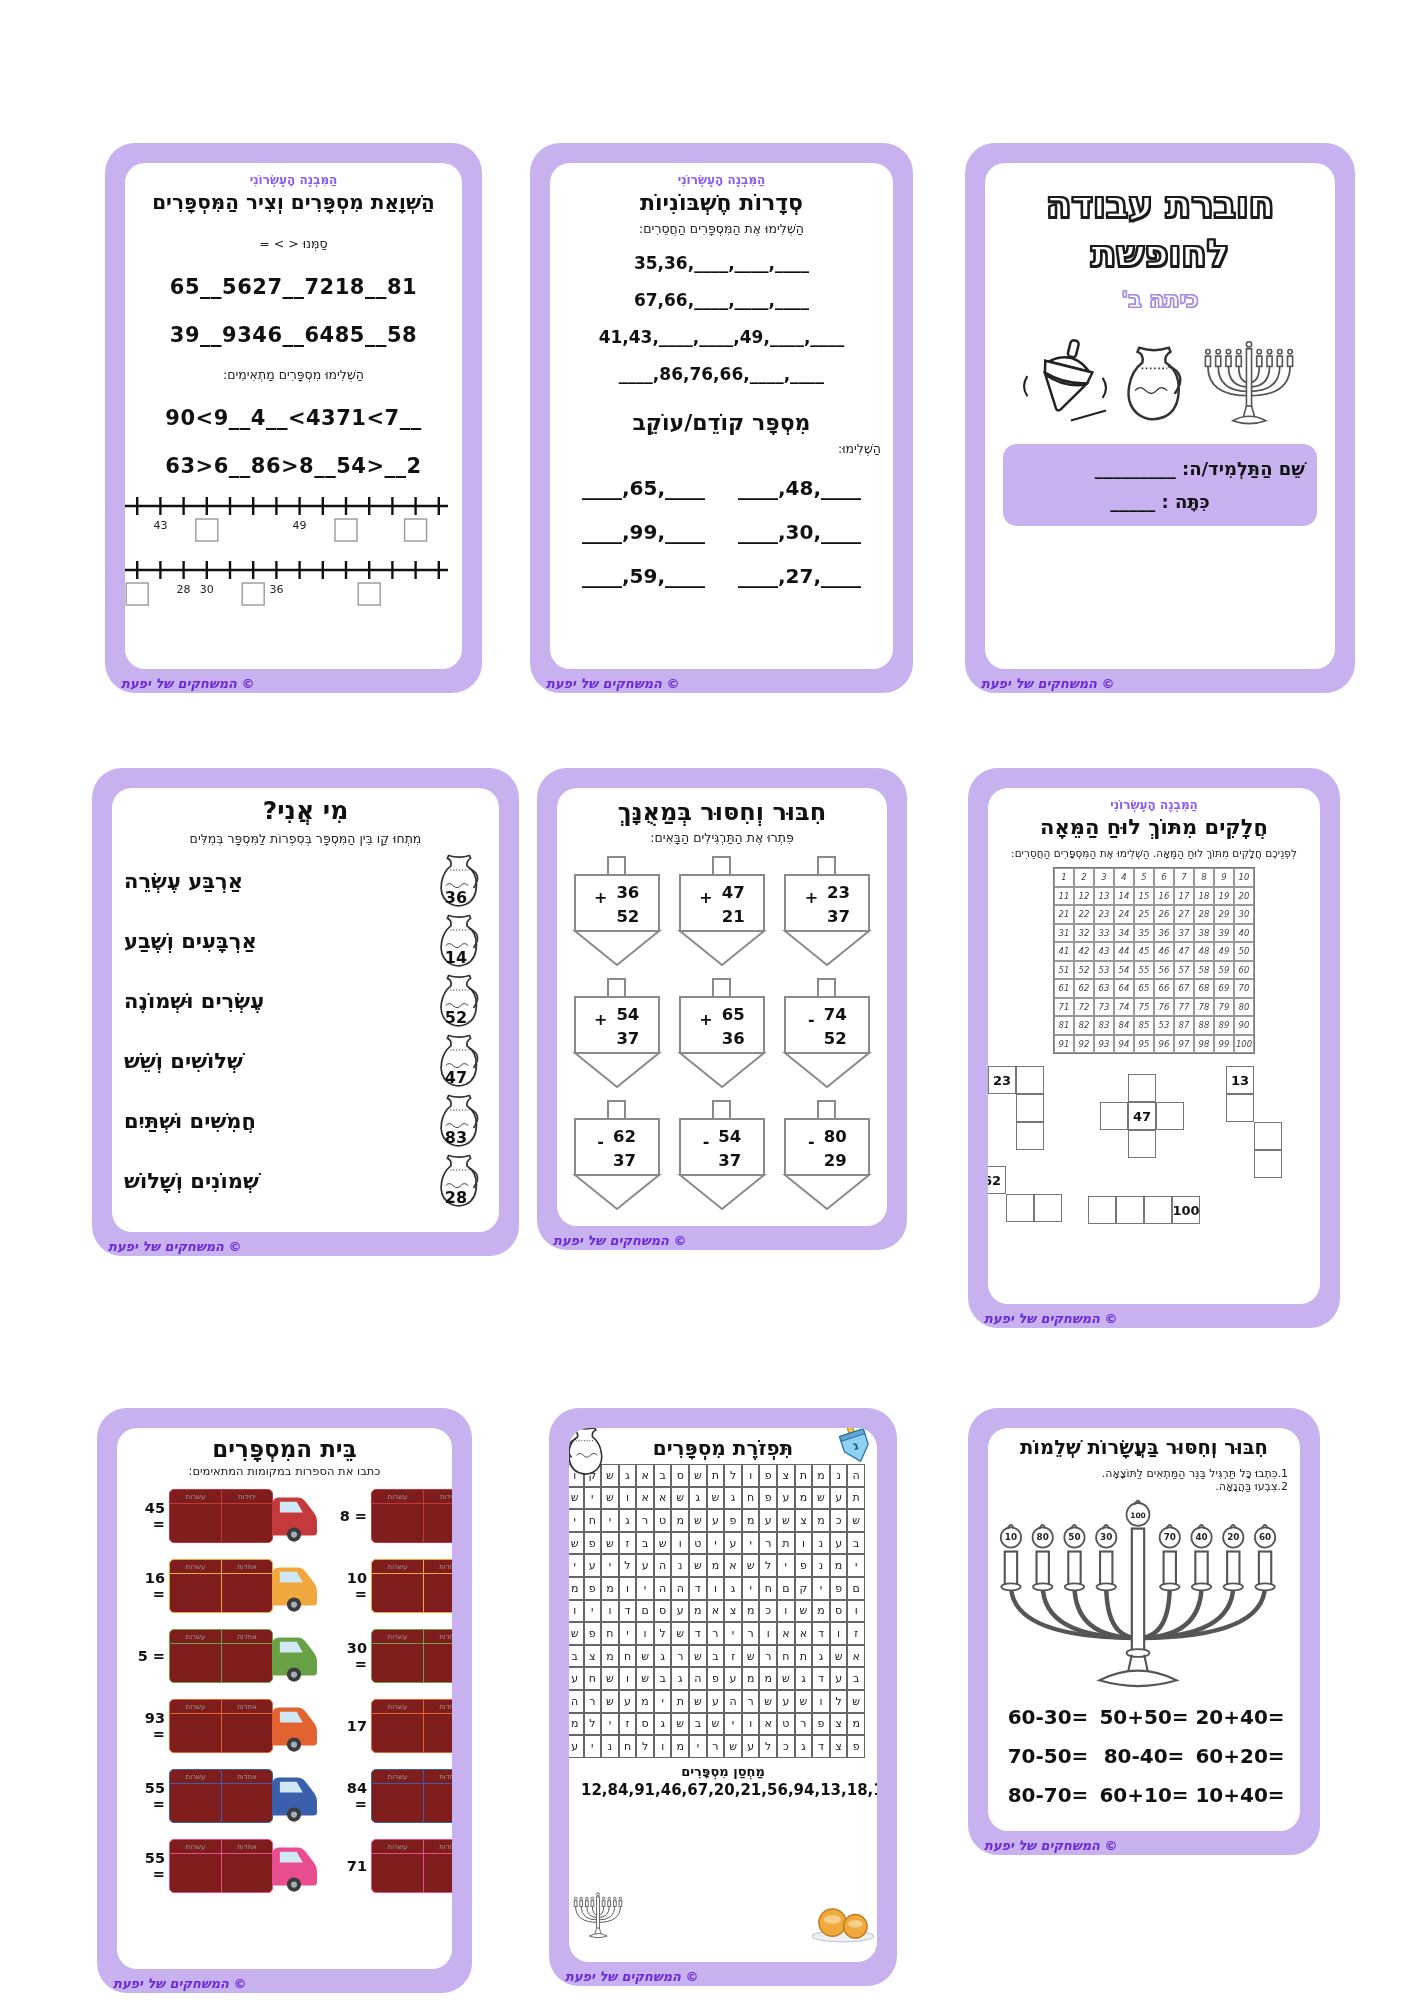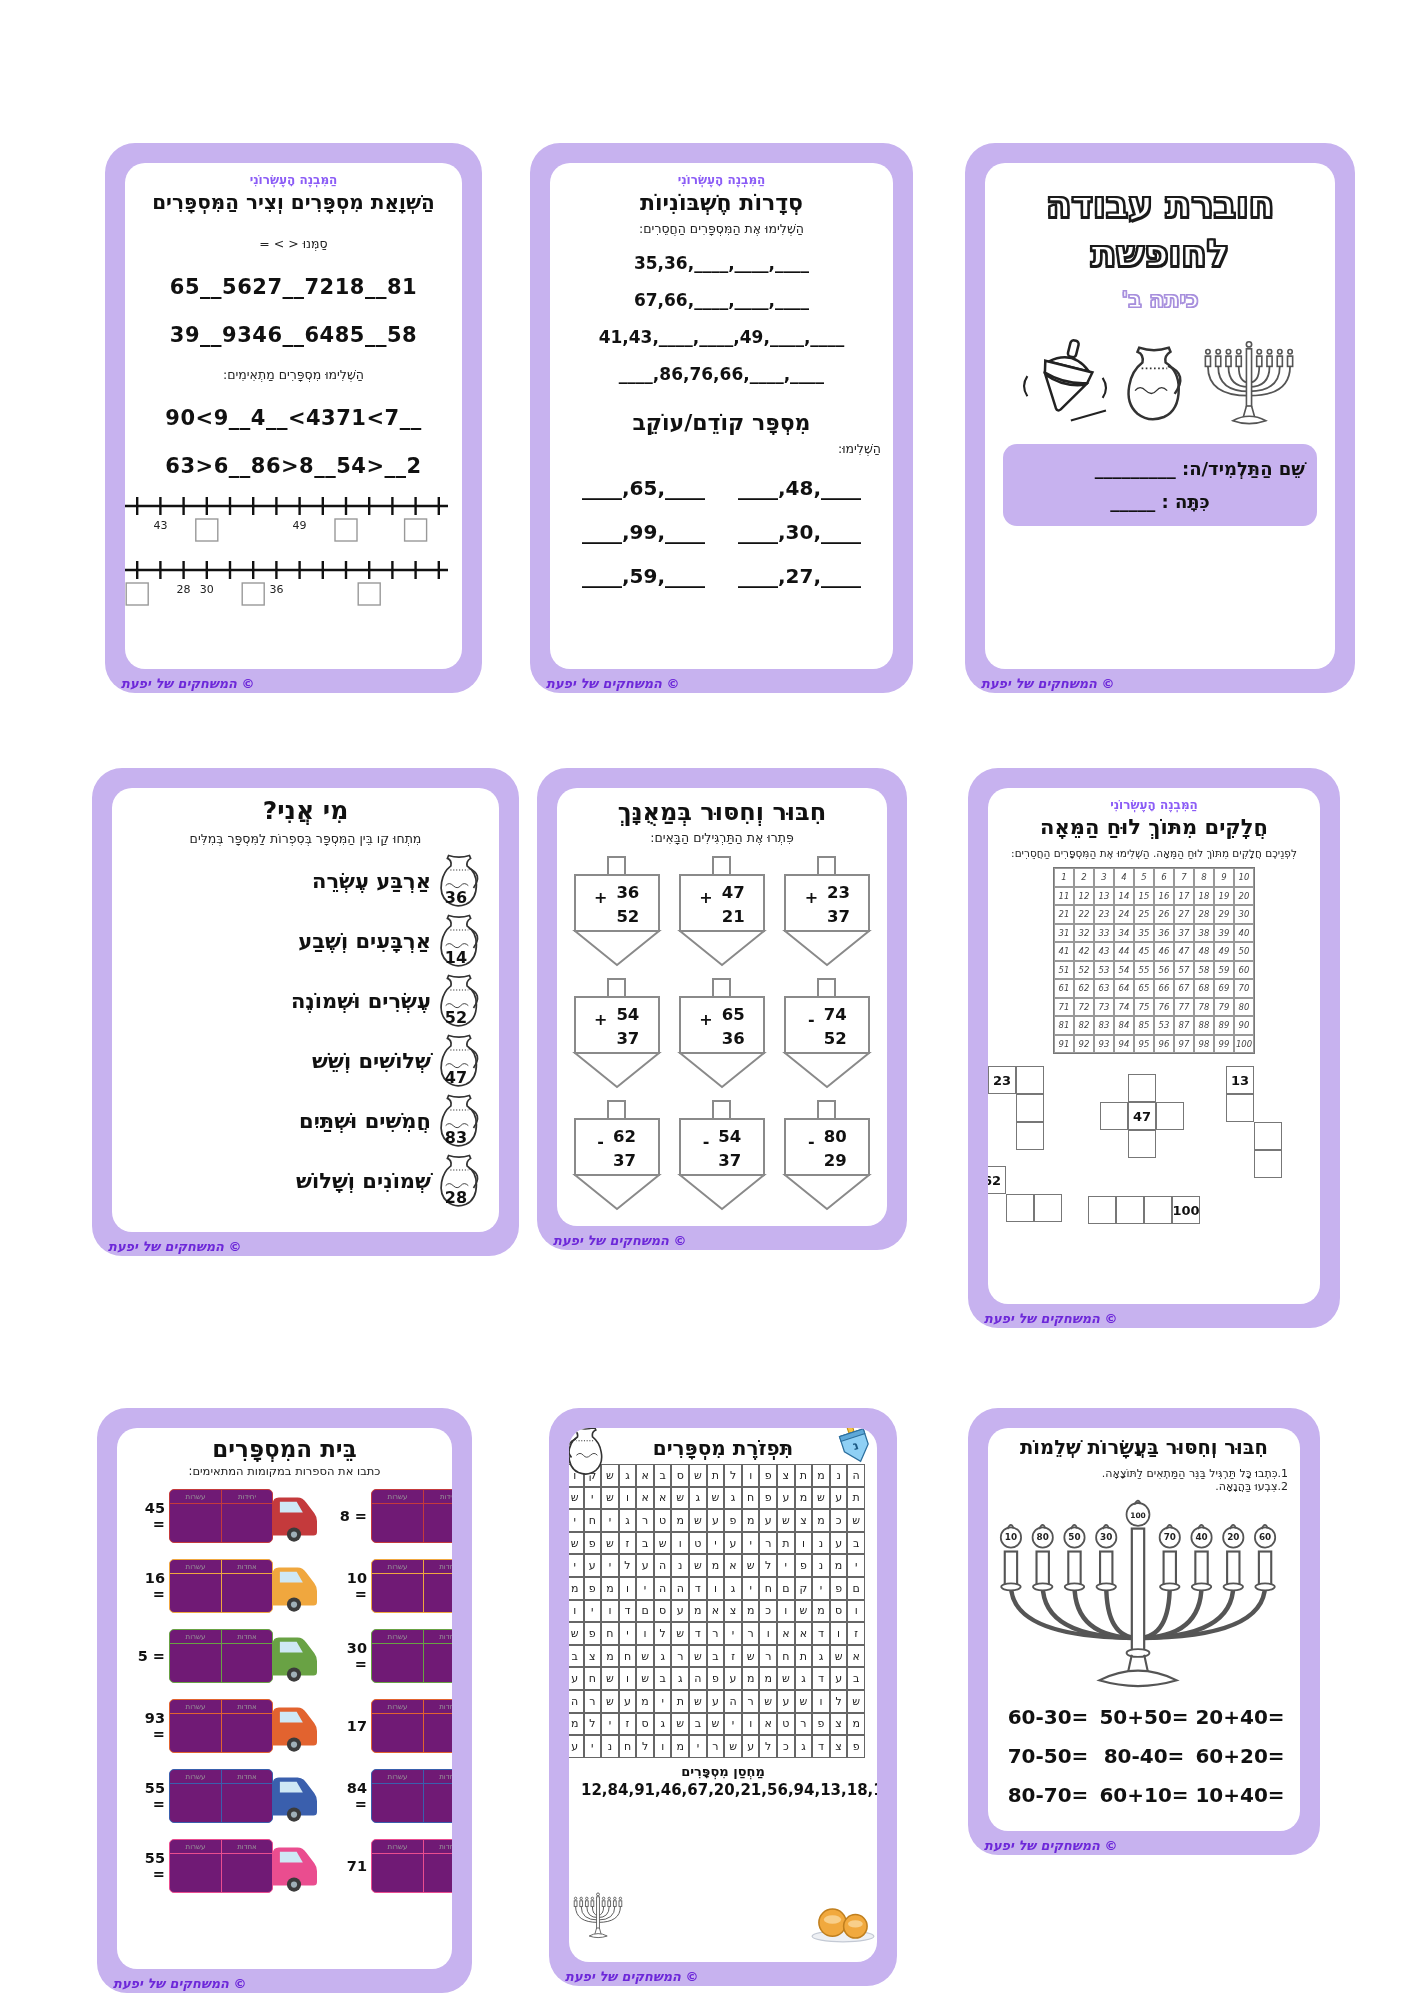--- a/index.html
+++ b/index.html
@@ -29,21 +29,21 @@
           text-shadow:-1.5px -1.5px 0 #1b1b1b,1.5px -1.5px 0 #1b1b1b,-1.5px 1.5px 0 #1b1b1b,1.5px 1.5px 0 #1b1b1b;}
   .bubble2{font-size:22px;font-weight:800;margin-top:8px;color:#fff;
           -webkit-text-stroke:1.2px #a78fdd;
           text-shadow:-1px -1px 0 #a78fdd,1px -1px 0 #a78fdd,-1px 1px 0 #a78fdd,1px 1px 0 #a78fdd;}
   .cover-icons{display:flex;justify-content:center;align-items:flex-end;gap:10px;margin-top:16px;height:100px;}
   .namebox{margin:16px 6px 0;background:#c7b2ef;border-radius:14px;padding:14px 12px;
            font-size:18px;font-weight:700;text-align:right;}
   .namebox .l2{text-align:center;margin-top:12px;}
   
   .who-row{display:flex;direction:ltr;align-items:center;height:58px;margin-top:2px;}
-  .who-word{flex:1;font-size:21px;font-weight:800;text-align:right;}
+  .who-word{flex:1;font-size:21px;font-weight:800;text-align:left;}
   .jug{position:relative;width:56px;height:58px;flex:0 0 56px;}
   .jug-num{position:absolute;left:0;right:6px;bottom:3px;text-align:center;font-size:16px;font-weight:800;}
   
   #dreidels{display:grid;grid-template-columns:repeat(3,1fr);gap:10px;margin-top:10px;justify-items:center;}
   .dreidel{position:relative;width:94px;height:112px;}
   .dx{position:absolute;top:26px;left:0;right:0;display:flex;justify-content:center;gap:9px;direction:ltr;}
   .dx .op{font-size:16px;font-weight:800;margin-top:7px;}
   .dx .ab{display:flex;flex-direction:column;font-size:16.5px;font-weight:800;line-height:1.45;text-align:center;}
   
   #hchart{display:inline-grid;grid-template-columns:repeat(10,20px);direction:ltr;border:1px solid #777;margin-top:8px;}
@@ -51,21 +51,21 @@
       align-items:center;justify-content:center;font-size:8.5px;font-style:italic;color:#444;}
   #hpieces{position:relative;height:170px;margin:12px auto 0;width:330px;direction:ltr;}
   .piece{position:absolute;}
   .pc{position:absolute;width:28px;height:28px;background:#fff;border:1.2px solid #777;box-sizing:border-box;
       display:flex;align-items:center;justify-content:center;font-size:13px;font-weight:700;}
   
   #trucks{display:grid;grid-template-columns:1fr 1fr;column-gap:14px;row-gap:14px;margin-top:10px;direction:ltr;}
   .trk-row{display:flex;align-items:center;direction:ltr;}
   .tlabel{width:36px;text-align:right;font-size:14.5px;font-weight:800;margin-right:4px;flex:0 0 36px;}
   .trailer{display:grid;grid-template-columns:1fr 1fr;grid-template-rows:14px 1fr;width:102px;height:52px;
-           background:#701a75;border:1.4px solid var(--tc);border-radius:5px;direction:ltr;flex:0 0 102px;}
+           background:#7f1d1d;border:1.4px solid var(--tc);border-radius:5px;direction:ltr;flex:0 0 102px;}
   .th{font-size:7px;color:#999;border-bottom:0.9px solid var(--tc);display:flex;align-items:center;justify-content:center;}
   .colR{border-left:0.9px solid var(--tc);}
   .cab{margin-left:-2px;flex:0 0 auto;}
   
   #wsgrid{display:inline-grid;grid-template-columns:repeat(17,17.6px);direction:ltr;margin-top:4px;}
   .wsc{width:17.6px;height:22.6px;border:0.5px solid #666;box-sizing:border-box;display:flex;
        align-items:center;justify-content:center;font-size:11px;color:#222;}
   .bank-title{font-size:13px;font-weight:800;margin-top:6px;}
   .bank{font-size:15px;font-weight:800;margin-top:2px;}
   .corner{position:absolute;z-index:2;}

